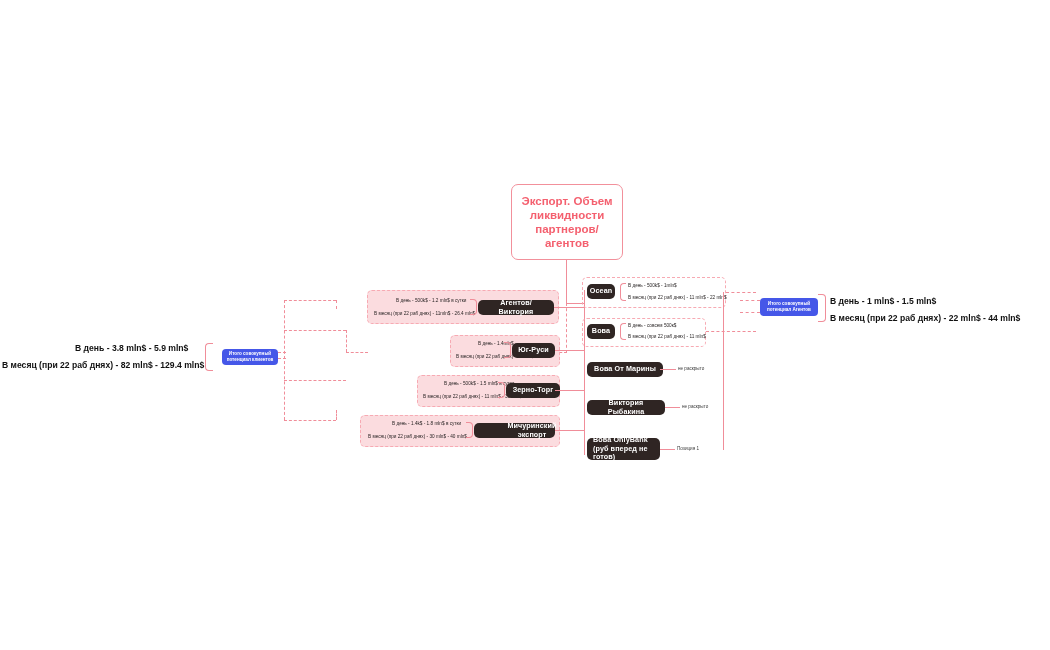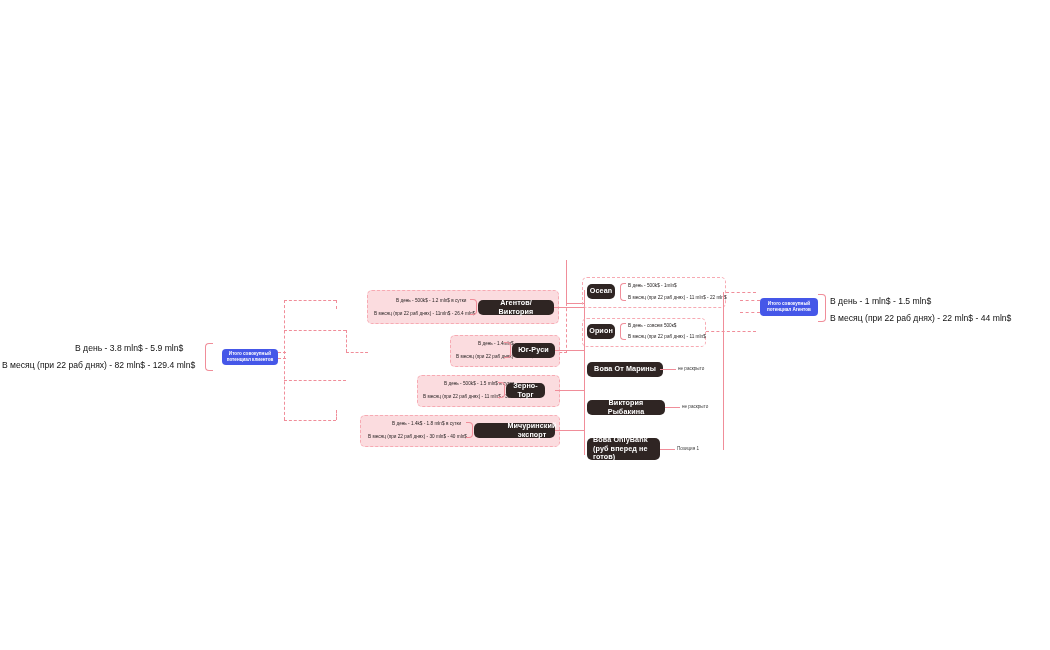--- a/index.html
+++ b/index.html
@@ -37,21 +37,21 @@
   
   .grp{
     border:1px dashed #f7aab3;background:#fbdcdf;border-radius:5px;
   }
   .grp.hollow{background:transparent;border:1px dashed #f7aab3;}
 
   
   .det{font-size:4.7px;line-height:6px;color:#231f1f;white-space:nowrap;}
 
   
-  .bigtxt{font-size:8.6px;font-weight:normal;color:#111;white-space:nowrap;line-height:11px;}
+  .bigtxt{font-size:8.6px;font-weight:bold;color:#111;white-space:nowrap;line-height:11px;}
 
   
   .note{font-size:4.6px;color:#3a3a3a;white-space:nowrap;line-height:6px;}
 
   
   .ln{background:#f08d99;}
   .h{height:1px;}
   .v{width:1px;}
   .lnd{border-top:1px dashed #f08d99;height:0;}
   .lndv{border-left:1px dashed #f08d99;width:0;}
@@ -59,20 +59,21 @@
   
   .brk{border:1px solid #f08d99;}
   .brk-r{border-left:none;border-radius:0 4px 4px 0;}
   .brk-l{border-right:none;border-radius:4px 0 0 4px;}
 </style>
 </head>
 <body>
 
 <div id="stage">
 
+  <div class="abs root">Экспорт. Объем ликвидности партнеров/ агентов</div>
 
   <div class="abs ln v" style="left:566px;top:260px;height:43px;"></div>
 
   <div class="abs ln h" style="left:566px;top:303px;width:18px;"></div>
   <div class="abs lnd" style="left:545px;top:352px;width:22px;"></div>
   <div class="abs lndv" style="left:566px;top:303px;height:50px;"></div>
 
   <div class="abs bluechip" style="left:222px;top:349px;width:56px;height:16px;">Итого совокупный потенциал клиентов</div>
 
   <div class="abs brk brk-l" style="left:205px;top:343px;width:8px;height:28px;"></div>
@@ -104,41 +105,41 @@
   <div class="abs det" style="left:478px;top:341px;">В день - 1.4mln$</div>
   <div class="abs det" style="left:456px;top:354px;">В месяц (при 22 раб днях) - 30 mln$</div>
   <div class="abs brk brk-r" style="left:504px;top:342px;width:7px;height:16px;"></div>
   <div class="abs chip" style="left:512px;top:343px;width:43px;height:15px;">Юг-Руси</div>
   <div class="abs ln h" style="left:555px;top:350px;width:29px;"></div>
 
   <div class="abs grp" style="left:417px;top:375px;width:143px;height:32px;"></div>
   <div class="abs det" style="left:444px;top:381px;">В день -  500k$ - 1.5 mln$ в сутки</div>
   <div class="abs det" style="left:423px;top:394px;">В месяц (при 22 раб днях) - 11 mln$ - 33 mln$</div>
   <div class="abs brk brk-r" style="left:498px;top:382px;width:7px;height:16px;"></div>
-  <div class="abs chip" style="left:506px;top:383px;width:39px;height:15px;">Зерно-Торг</div>
+  <div class="abs chip" style="left:506px;top:383px;width:54px;height:15px;">Зерно-Торг</div>
   <div class="abs ln h" style="left:555px;top:390px;width:29px;"></div>
 
   <div class="abs grp" style="left:360px;top:415px;width:200px;height:32px;"></div>
   <div class="abs det" style="left:392px;top:421px;">В день - 1.4k$ - 1.8 mln$ в сутки</div>
   <div class="abs det" style="left:368px;top:434px;">В месяц (при 22 раб днях) - 30 mln$ - 40 mln$</div>
   <div class="abs brk brk-r" style="left:466px;top:422px;width:7px;height:16px;"></div>
   <div class="abs chip" style="left:474px;top:423px;width:81px;height:15px;padding-left:40px;">Мичуринский экспорт</div>
   <div class="abs ln h" style="left:555px;top:430px;width:29px;"></div>
 
   <div class="abs ln v" style="left:584px;top:290px;height:165px;"></div>
 
   <div class="abs grp hollow" style="left:582px;top:277px;width:144px;height:31px;"></div>
   <div class="abs chip" style="left:587px;top:284px;width:28px;height:15px;">Ocean</div>
   <div class="abs brk brk-l" style="left:620px;top:283px;width:6px;height:18px;"></div>
   <div class="abs det" style="left:628px;top:283px;">В день - 500k$ - 1mln$</div>
   <div class="abs det" style="left:628px;top:295px;">В месяц (при 22 раб днях) - 11 mln$ - 22 mln$</div>
   <div class="abs lnd" style="left:726px;top:292px;width:30px;"></div>
 
   <div class="abs grp hollow" style="left:582px;top:318px;width:124px;height:29px;"></div>
-  <div class="abs chip" style="left:587px;top:324px;width:28px;height:15px;">Орион</div>
+  <div class="abs chip" style="left:587px;top:324px;width:28px;height:15px;">Вова</div>
   <div class="abs brk brk-l" style="left:620px;top:323px;width:6px;height:17px;"></div>
   <div class="abs det" style="left:628px;top:323px;">В день - совсем 500к$</div>
   <div class="abs det" style="left:628px;top:334px;">В месяц (при 22 раб днях) - 11 mln$</div>
   <div class="abs lnd" style="left:706px;top:331px;width:50px;"></div>
 
   <div class="abs chip" style="left:587px;top:362px;width:76px;height:15px;">Вова От Марины</div>
   <div class="abs ln h" style="left:660px;top:369px;width:16px;"></div>
   <div class="abs note" style="left:678px;top:366px;">не раскрыто</div>
 
   <div class="abs chip" style="left:587px;top:400px;width:78px;height:15px;">Виктория Рыбакина</div>

